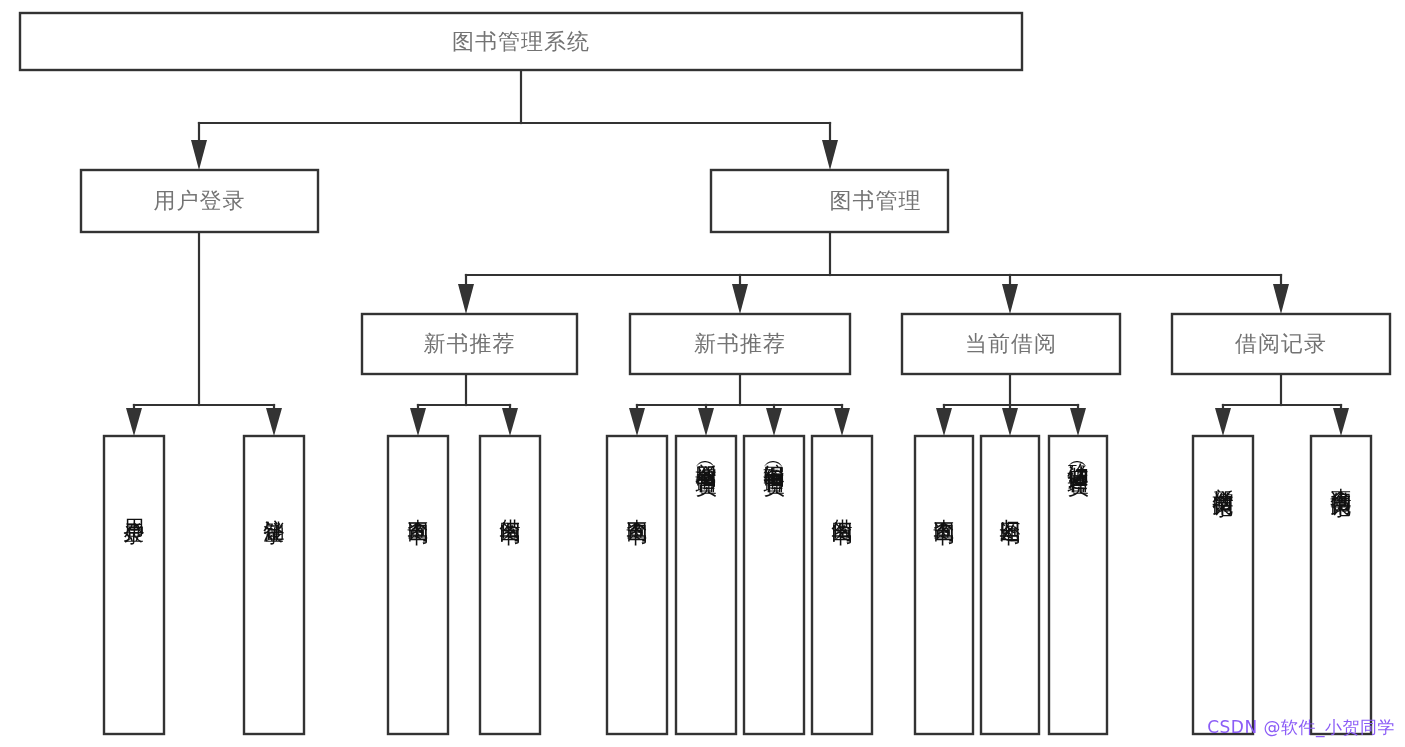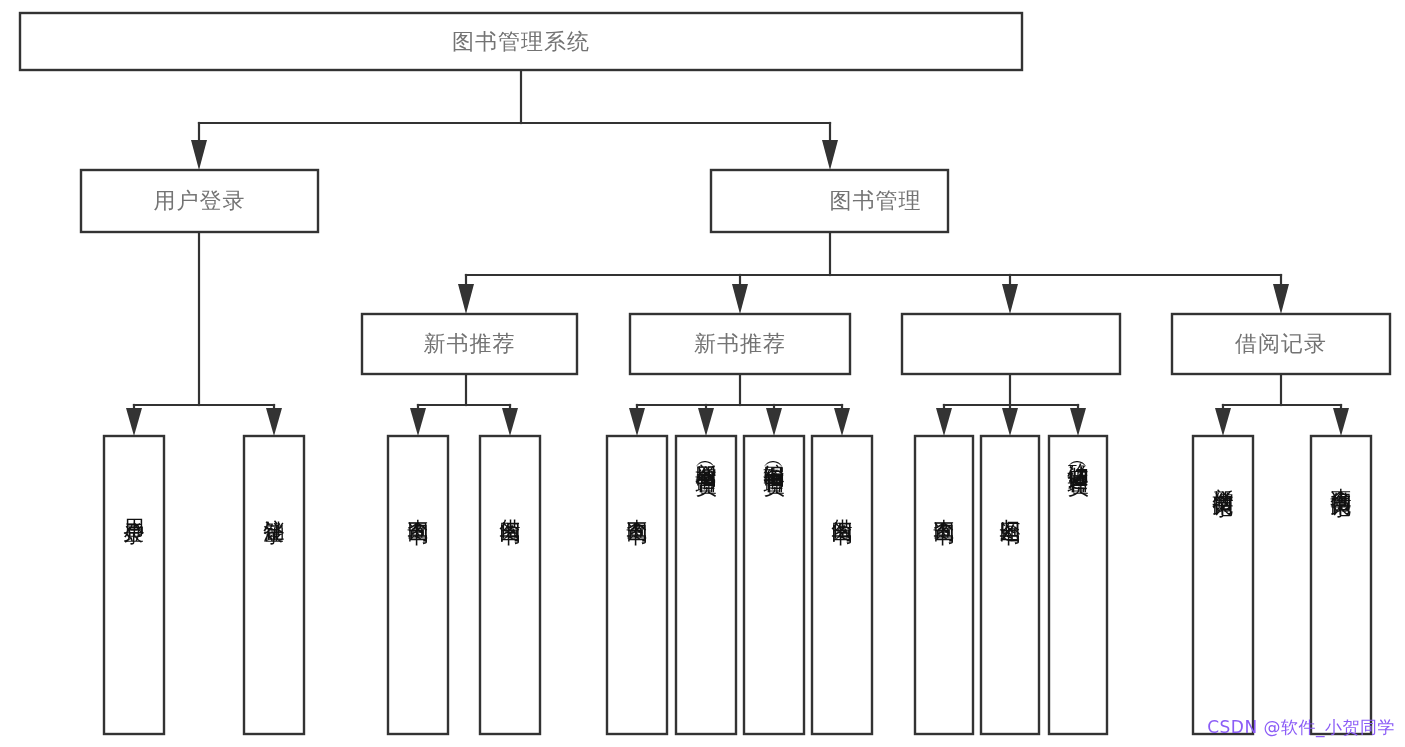--- a/index.html
+++ b/index.html
@@ -212,20 +212,23 @@
   </div>
 
   <div class="hlabel-holder" style="left:362px; top:314px; width:215px; height:60px;">
     <span class="hlabel-text">新书推荐</span>
   </div>
 
   <div class="hlabel-holder" style="left:630px; top:314px; width:220px; height:60px;">
     <span class="hlabel-text">新书推荐</span>
   </div>
 
+  <div class="hlabel-holder" style="left:902px; top:314px; width:218px; height:60px;">
+    <span class="hlabel-text">当前借阅</span>
+  </div>
 
   <div class="hlabel-holder" style="left:1172px; top:314px; width:218px; height:60px;">
     <span class="hlabel-text">借阅记录</span>
   </div>
 
   <div class="vlabel-holder" style="left:104px; top:436px; width:60px; height:298px; padding-top:66px;">
     <span class="vlabel-text">用户登录</span>
   </div>
 
   <div class="vlabel-holder" style="left:244px; top:436px; width:60px; height:298px; padding-top:66px;">

